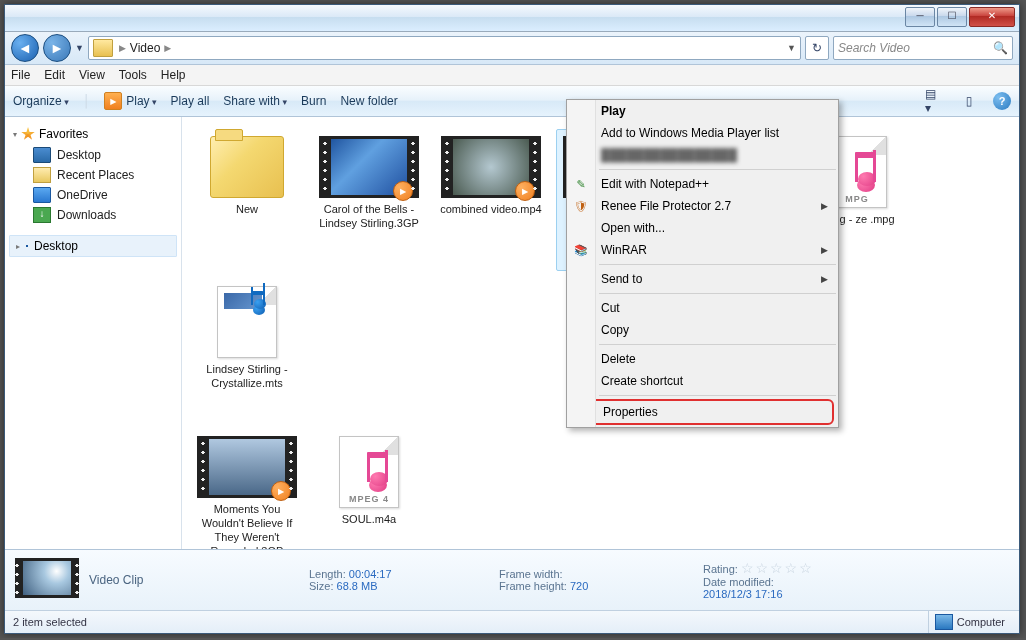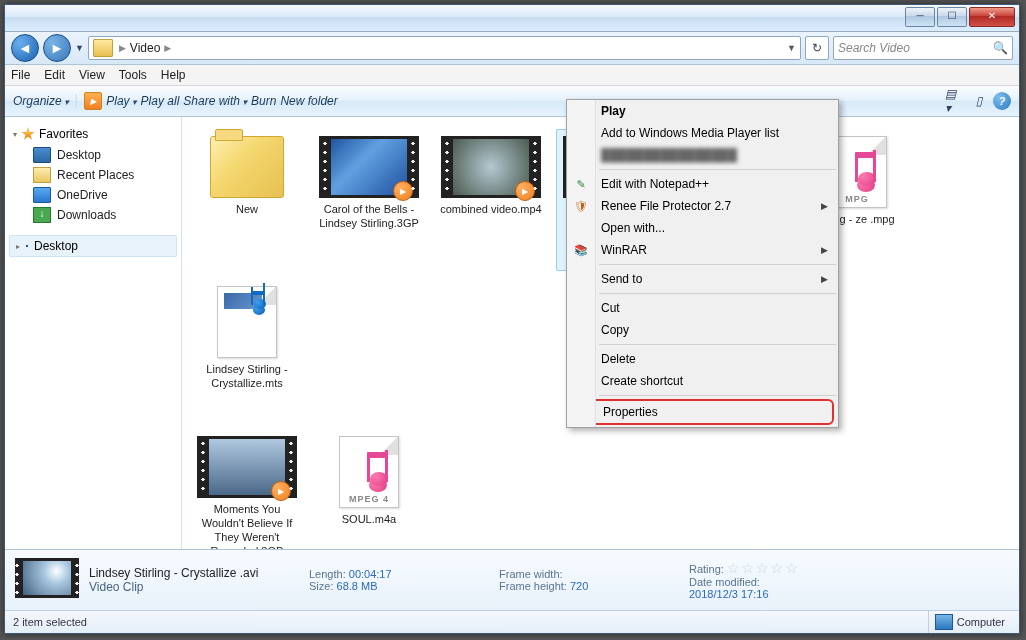--- a/index.html
+++ b/index.html
@@ -17,21 +17,21 @@
 .addrbox .foldericon{width:18px;height:16px;background:linear-gradient(#ffe9a0,#e8c050);border:1px solid #c0a040;border-radius:1px;margin-right:6px;}
 .addrbox .crumb{padding:0 4px;color:#222;}
 .addrbox .sep{color:#888;font-size:9px;}
 .refresh{width:22px;height:22px;border:1px solid #8fa8c0;background:#fff;display:flex;align-items:center;justify-content:center;color:#346;font-size:12px;border-radius:2px;}
 .searchbox{width:170px;height:22px;border:1px solid #8fa8c0;background:#fff;display:flex;align-items:center;padding:0 4px;border-radius:2px;color:#888;font-style:italic;}
 .searchbox .sicon{margin-left:auto;color:#346;font-style:normal;}
 
 .menubar{height:20px;background:#f4f4f4;border-bottom:1px solid #d8d8d8;display:flex;align-items:center;padding:0 6px;gap:14px;color:#222;}
 .menubar span{cursor:default;}
 
-.cmdbar{height:30px;background:linear-gradient(#fafdff,#e6f1fa 48%,#d7e9f7 49%,#e6f3fd);border-bottom:1px solid #b0c4d8;display:flex;align-items:center;padding:0 8px;gap:4px;color:#1a3a5a;font-style:italic;}
+.cmdbar{height:30px;background:linear-gradient(#fafdff,#e6f1fa 48%,#d7e9f7 49%,#e6f3fd);border-bottom:1px solid #b0c4d8;display:flex;align-items:center;padding:0 8px;gap:14px;color:#1a3a5a;}
 .cmdbar .drop::after{content:" ▾";font-size:9px;color:#346;}
 .cmdbar .playgrp{display:flex;align-items:center;gap:4px;}
 .cmdbar .playbtn{width:16px;height:16px;border:1px solid #d08020;background:linear-gradient(#ffb050,#f08020);border-radius:2px;display:flex;align-items:center;justify-content:center;color:#fff;font-size:8px;}
 .cmdbar .spacer{flex:1;}
 .cmdbar .rightico{width:20px;height:20px;display:flex;align-items:center;justify-content:center;color:#346;}
 .cmdbar .help{width:18px;height:18px;border-radius:50%;background:radial-gradient(circle at 30% 30%,#7cbef0,#2a7ac0);color:#fff;display:flex;align-items:center;justify-content:center;font-size:11px;font-weight:bold;}
 
 .body{flex:1;display:flex;overflow:hidden;border-bottom:1px solid #b0c4d8;}
 .navpane{width:168px;border-right:1px solid #d8e2ec;padding:8px 4px;background:#fff;}
 .navhdr{display:flex;align-items:center;gap:4px;margin:2px 0 4px 4px;}
@@ -282,32 +282,31 @@
         </div>
       </div>
     </div>
   </div>
 
   <div class="details">
     <div class="thumb">
         <div class="filmthumb t3"></div>
       </div>
     <div class="meta">
-      <div class="name">Lindsey Stirling - Crystallize .avi</div>
       <div>Video Clip</div>
     </div>
     <div class="col">
       <div><span class="k">Length:</span> <span class="v">00:04:17</span></div>
       <div><span class="k">Size:</span> <span class="v">68.8 MB</span></div>
     </div>
     <div class="col">
       <div><span class="k">Frame width:</span></div>
       <div><span class="k">Frame height:</span> <span class="v">720</span></div>
     </div>
-    <div class="col" style="flex:0 0 120px;">
+    <div class="col" style="flex:0 0 120px;margin-left:14px;">
       <div><span class="k">Rating:</span> <span class="stars">☆☆☆☆☆</span></div>
       <div><span class="k">Date modified:</span> <span class="v">2018/12/3 17:16</span></div>
     </div>
   </div>
 
   <div class="status">
     <span>2 item selected</span>
     <span class="sp"></span>
     <span class="comp">
         <span class="cicon"></span>

